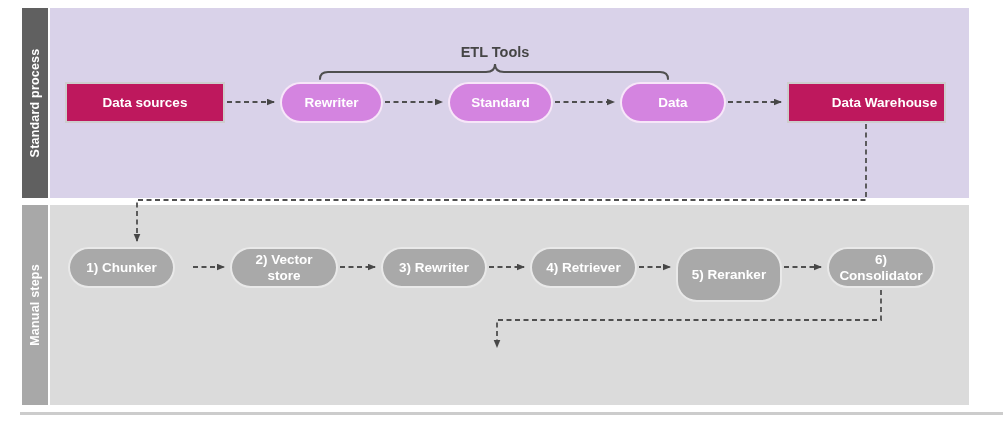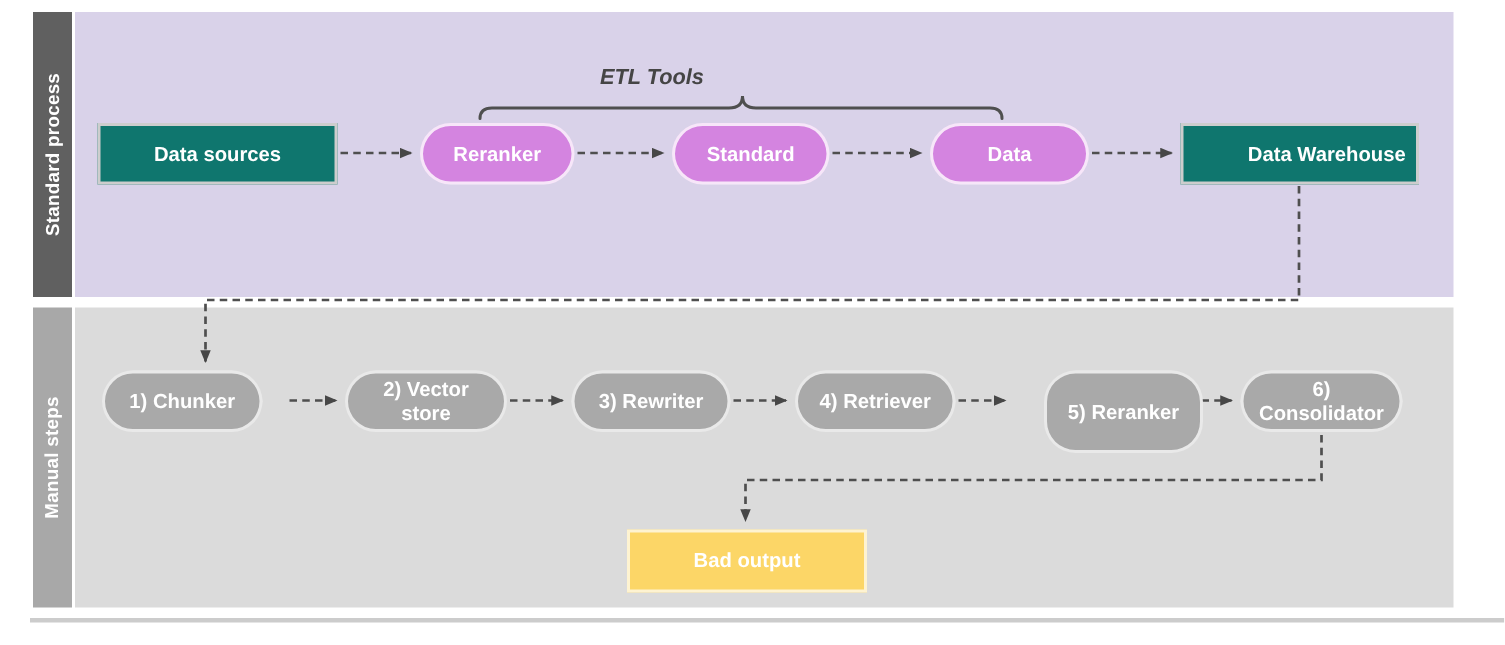--- a/index.html
+++ b/index.html
@@ -59,21 +59,21 @@
     display: flex;
     align-items: center;
     justify-content: center;
     text-align: center;
     color: #ffffff;
     font-weight: bold;
     font-size: 13.5px;
     line-height: 1.15;
   }
   .rect-gray {
-    background: #0f766e;
+    background: #be185d;
     border: 2px solid #cdcdcd;
   }
   .pill-purple {
     background: #d484e0;
     border: 2px solid rgba(255,255,255,0.8);
     border-radius: 21px;
   }
   .pill-gray {
     background: #a9a9a9;
     border: 2px solid rgba(255,255,255,0.75);
@@ -88,33 +88,32 @@
   #n-data-sources   { left: 65px;  top: 82px;  width: 160px; height: 41px; }
   #n-extract        { left: 280px; top: 82px;  width: 103px; height: 41px; }
   #n-transform      { left: 448px; top: 82px;  width: 105px; height: 41px; }
   #n-load           { left: 620px; top: 82px;  width: 106px; height: 41px; }
   #n-data-warehouse { left: 787px; top: 82px;  width: 159px; height: 41px; padding-left: 36px; }
 
   #n-chunker        { left: 68px;  top: 247px; width: 107px; height: 41px; }
   #n-vector-store   { left: 230px; top: 247px; width: 108px; height: 41px; padding: 0 14px; }
   #n-rewriter       { left: 381px; top: 247px; width: 106px; height: 41px; }
   #n-retriever      { left: 530px; top: 247px; width: 107px; height: 41px; }
-  #n-reranker       { left: 696px; top: 247px; width: 106px; height: 55px; }
+  #n-reranker       { left: 676px; top: 247px; width: 106px; height: 55px; }
   #n-consolidator   { left: 827px; top: 247px; width: 108px; height: 41px; padding: 11px 12px; }
 
   #n-bad-output     { left: 418px; top: 353px; width: 160px; height: 42px; }
 
   .etl-label {
     position: absolute;
     left: 400px; top: 44px; width: 190px;
-    text-align: left;
+    text-align: center;
     color: #454545;
     font-weight: bold;
     font-size: 14.5px;
-    font-style: italic;
   }
 
   svg.connectors {
     position: absolute;
     left: 0; top: 0;
     pointer-events: none;
   }
 </style>
 </head>
 <body>
@@ -149,29 +148,28 @@
       <line x1="639" y1="267" x2="670" y2="267" marker-end="url(#arrow)"></line>
       <line x1="784" y1="267" x2="821" y2="267" marker-end="url(#arrow)"></line>
       <path d="M 881 290 L 881 320 L 497 320 L 497 347" marker-end="url(#arrow)"></path>
     </g>
     <path fill="none" stroke="#4f4f4f" stroke-width="2" stroke-linecap="round" d="M 320 79 Q 320 72 328 72 L 486 72 Q 495 72 495 64 Q 495 72 504 72 L 660 72 Q 668 72 668 79"></path>
   </svg>
 
   <div class="etl-label">ETL Tools</div>
 
   <div class="node rect-gray" id="n-data-sources">Data sources</div>
-  <div class="node pill-purple" id="n-extract">Reranker</div>
+  <div class="node pill-purple" id="n-extract">Rewriter</div>
   <div class="node pill-purple" id="n-transform">Standard</div>
   <div class="node pill-purple" id="n-load">Data</div>
   <div class="node rect-gray" id="n-data-warehouse">Data Warehouse</div>
 
   <div class="node pill-gray" id="n-chunker">1) Chunker</div>
   <div class="node pill-gray" id="n-vector-store">2) Vector store</div>
   <div class="node pill-gray" id="n-rewriter">3) Rewriter</div>
   <div class="node pill-gray" id="n-retriever">4) Retriever</div>
   <div class="node pill-gray" id="n-reranker">5) Reranker</div>
   <div class="node pill-gray" id="n-consolidator">6) Consolidator</div>
 
-  <div class="node rect-yellow" id="n-bad-output">Bad output</div>
 
   <div class="bottom-rule"></div>
 
 </div>
 
 </body></html>

